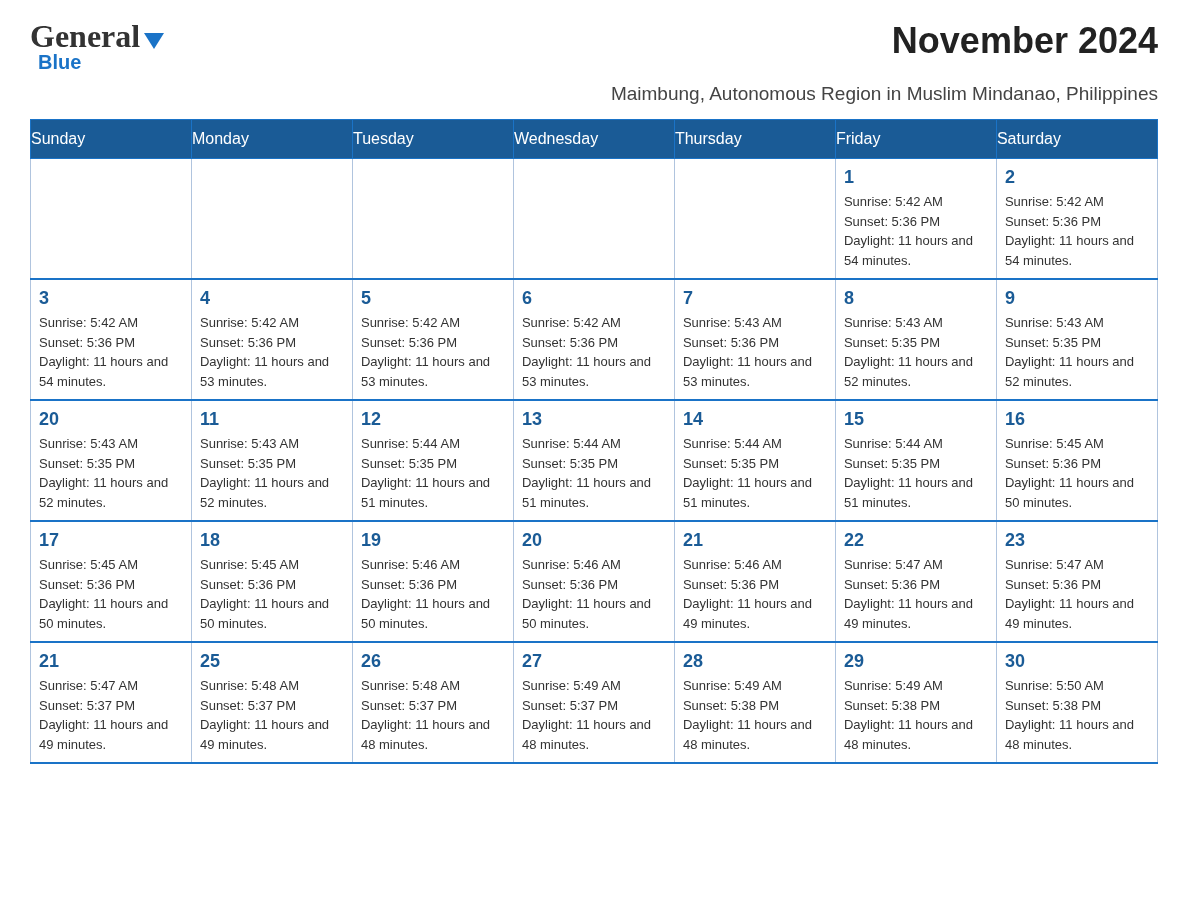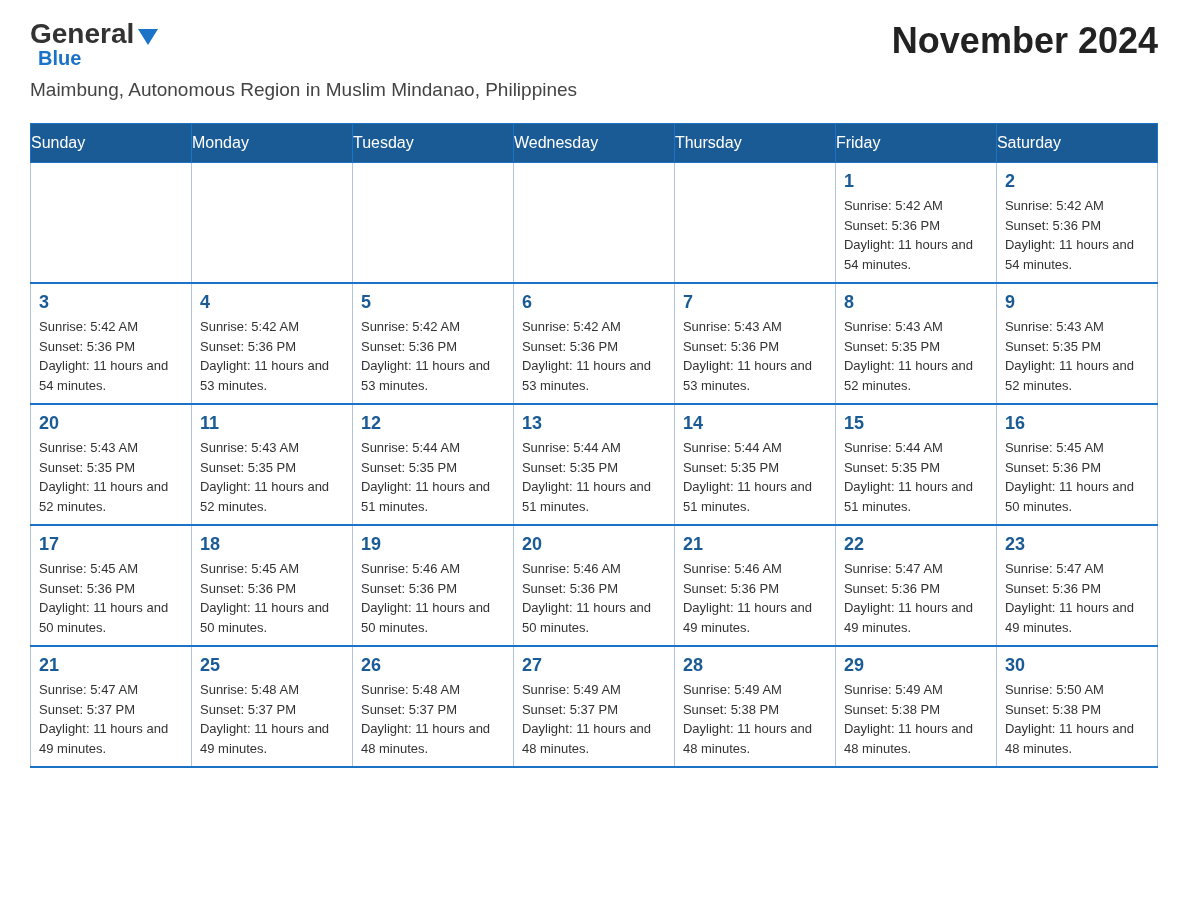--- a/index.html
+++ b/index.html
@@ -16,24 +16,25 @@
       align-items: flex-start;
       justify-content: space-between;
       margin-bottom: 10px;
     }
     .logo {
       display: flex;
       flex-direction: column;
       align-items: flex-start;
     }
     .logo-text-general {
-      font-size: 28px;
+      font-size: 32px;
       font-weight: bold;
       color: #333;
       line-height: 1;
+      font-family: Liberation Serif, serif;
     }
     .logo-text-blue {
       font-size: 20px;
       font-weight: bold;
       color: #1a73c7;
       line-height: 1;
       margin-left: 8px;
     }
     .logo-triangle {
       display: inline-block;
@@ -47,24 +48,24 @@
       position: relative;
       top: -2px;
     }
     .month-title {
       font-size: 36px;
       font-weight: bold;
       color: #222;
       text-align: right;
     }
     .subtitle {
-      text-align: left;
+      text-align: right;
       font-size: 19px;
       color: #444;
-      margin-bottom: 22px;
+      margin-bottom: 14px;
     }
     .calendar {
       width: 100%;
       border-collapse: collapse;
       border: 1px solid #1a73c7;
     }
     .calendar thead tr th {
       background-color: #1a5b96;
       color: #fff;
       font-size: 16px;

